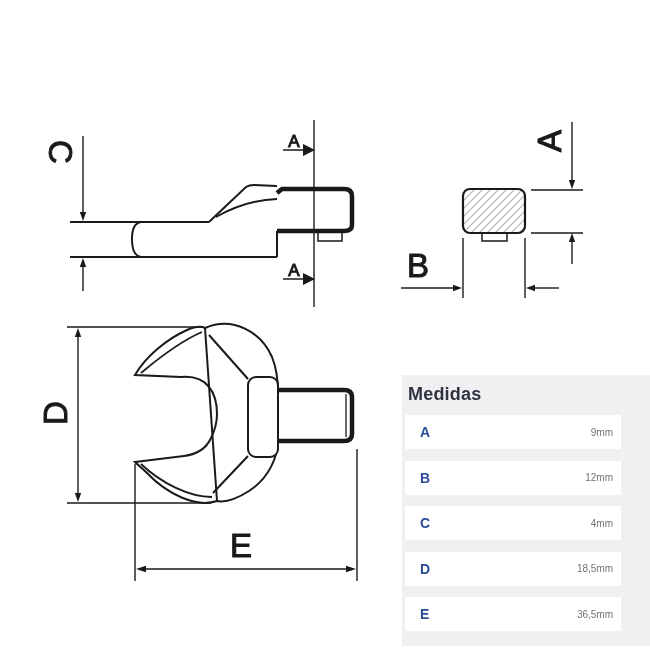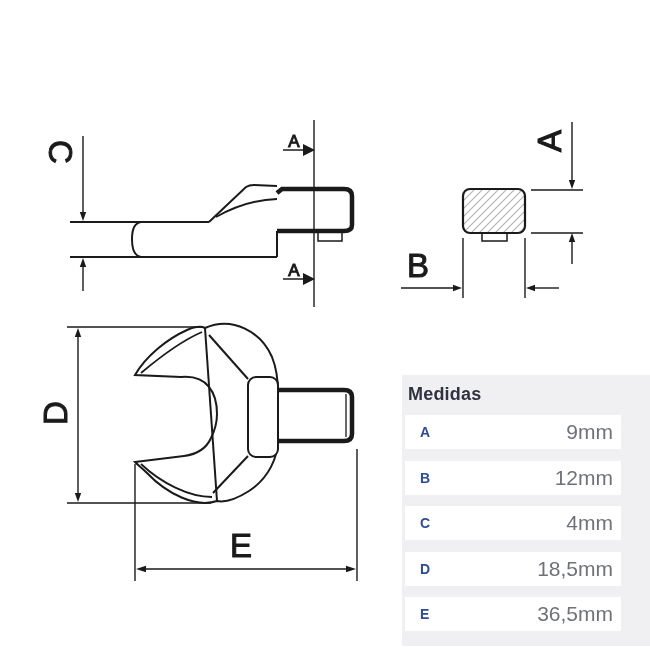--- a/index.html
+++ b/index.html
@@ -12,21 +12,21 @@
 
   .table-panel{position:absolute;left:402px;top:375px;width:248px;height:271px;
                background:#f0f0f2;}
   .table-title{margin:9px 0 12px 6px;font-size:18px;font-weight:bold;color:#2f3340;
                letter-spacing:.2px;}
   .rows{position:absolute;left:3px;top:40px;width:216px;display:flex;
         flex-direction:column;gap:11.5px;}
   .row{height:34px;background:#ffffff;display:flex;align-items:center;
        justify-content:space-between;padding:0 8px 0 15px;box-sizing:border-box;}
   .row .letter{font-size:14px;font-weight:bold;color:#2b4c9b;}
-  .row .value{font-size:21px;color:#6f7277;}
+  .row .value{font-size:10px;color:#6f7277;}
 </style>
 </head>
 <body>
 
 <div class="screen">
 
 <svg width="650" height="650" viewBox="0 0 650 650">
   <defs>
     <pattern id="hatch" width="8" height="8" patternUnits="userSpaceOnUse">
       <path d="M0,8 L8,0" stroke="#b5b5b5" stroke-width="1.2"></path>

